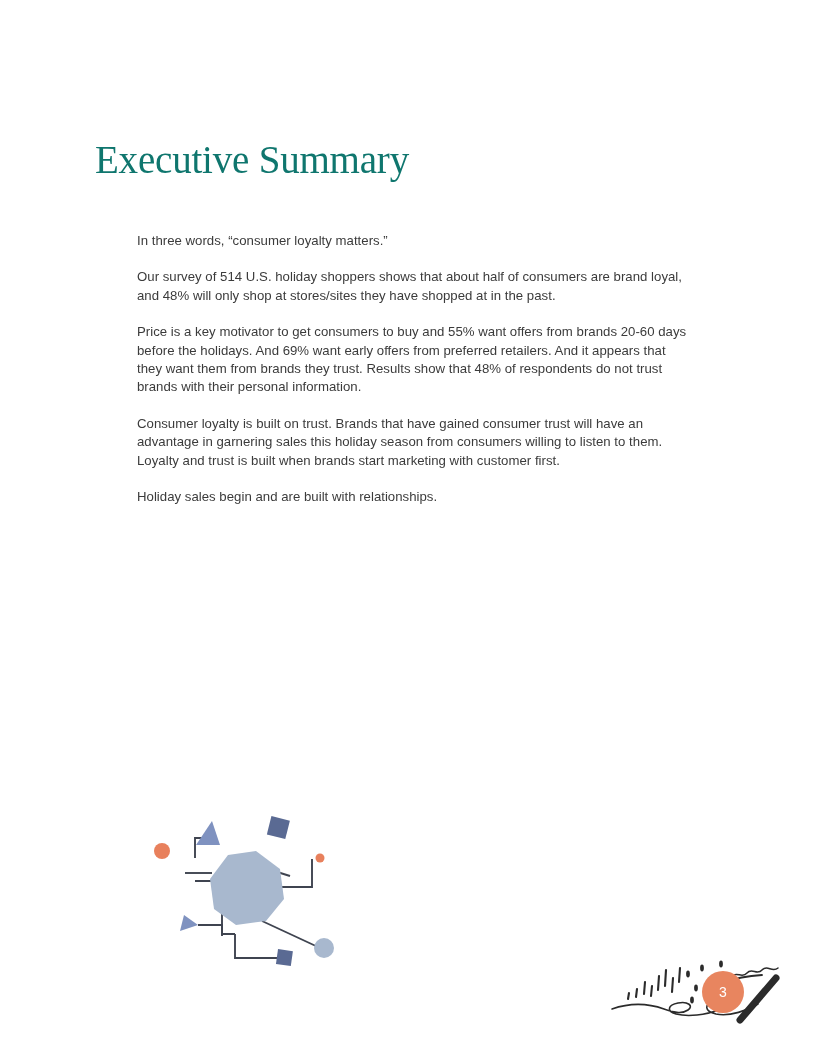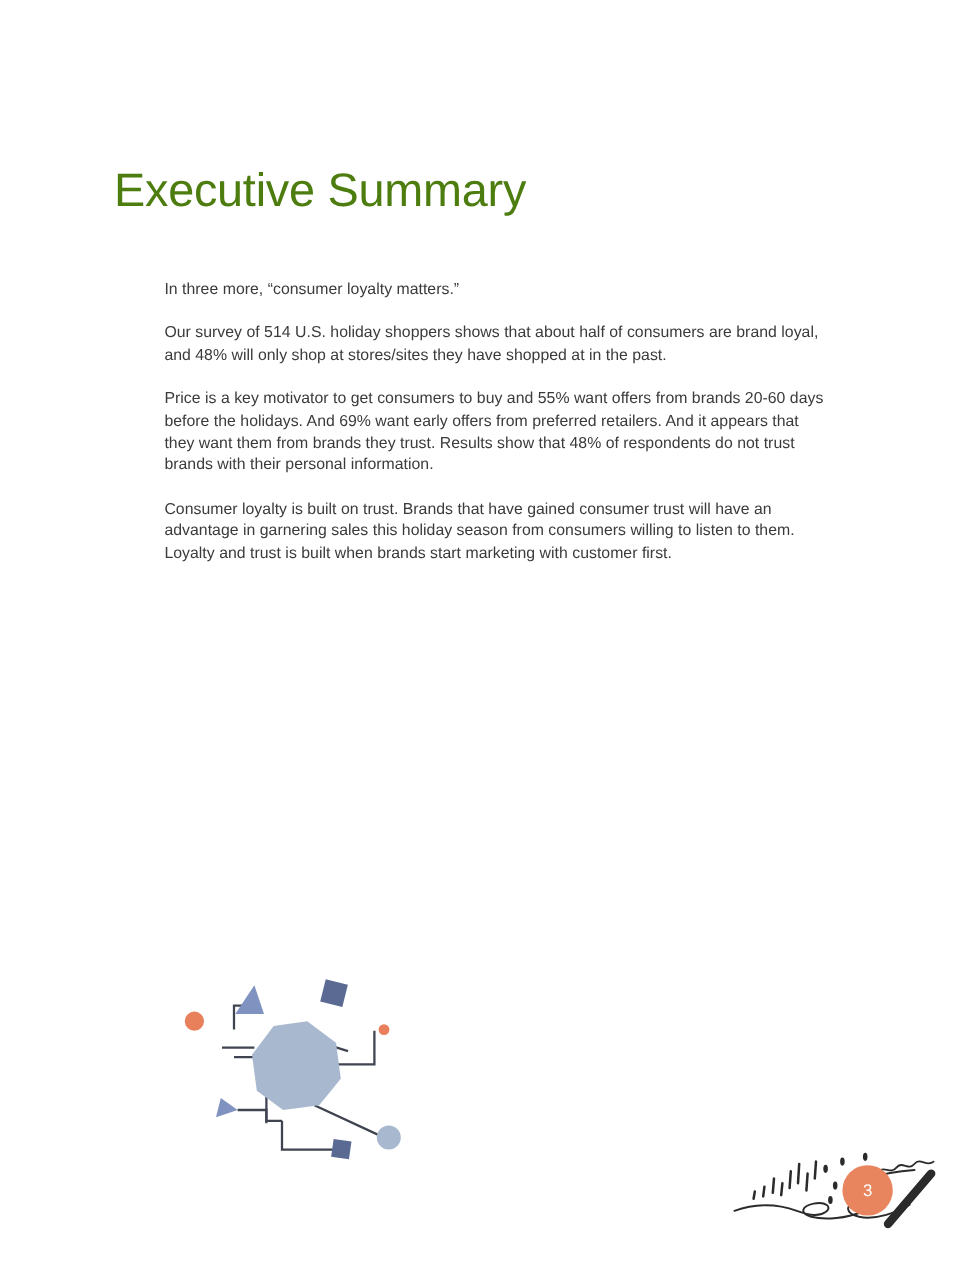--- a/index.html
+++ b/index.html
@@ -18,23 +18,24 @@
   }
 
   
   .page-title {
     position: absolute;
     left: 95px;
     top: 138px;
     font-size: 39px;
     font-weight: 400;
     letter-spacing: -0.2px;
-    color: #4d7c0f;
+    color: #0f766e;
     line-height: 1.15;
     white-space: nowrap;
+    font-family: Liberation Serif, serif;
   }
 
   
   .body-copy {
     position: absolute;
     left: 137px;
     top: 232px;
     width: 556px;
   }
   .body-copy p {
@@ -81,24 +82,25 @@
   }
 </style>
 </head>
 <body>
 
 <div class="page">
 
   <div class="page-title">Executive Summary</div>
 
   <div class="body-copy">
-    <p>In three more, “consumer loyalty matters.”</p>
+    <p>In three words, “consumer loyalty matters.”</p>
     <p>Our survey of 514 U.S. holiday shoppers shows that about half of consumers are brand loyal, and 48% will only shop at stores/sites they have shopped at in the past.</p>
     <p>Price is a key motivator to get consumers to buy and 55% want offers from brands 20-60 days before the holidays. And 69% want early offers from preferred retailers. And it appears that they want them from brands they trust. Results show that 48% of respondents do not trust brands with their personal information.</p>
     <p>Consumer loyalty is built on trust.  Brands that have gained consumer trust will have an advantage in garnering sales this holiday season from consumers willing to listen to them. Loyalty and trust is built when brands start marketing with customer first.</p>
+    <p>Holiday sales begin and are built with relationships.</p>
   </div>
 
   <div class="network-graphic">
     <svg viewBox="0 0 206 176" width="206" height="176" xmlns="http://www.w3.org/2000/svg">
       <g stroke="#3f4450" stroke-width="1.9" fill="none" stroke-linecap="butt">
 
         <path d="M55 55 L55 35 L66 35"></path>
 
         <path d="M45 70 L72 70"></path>
 

